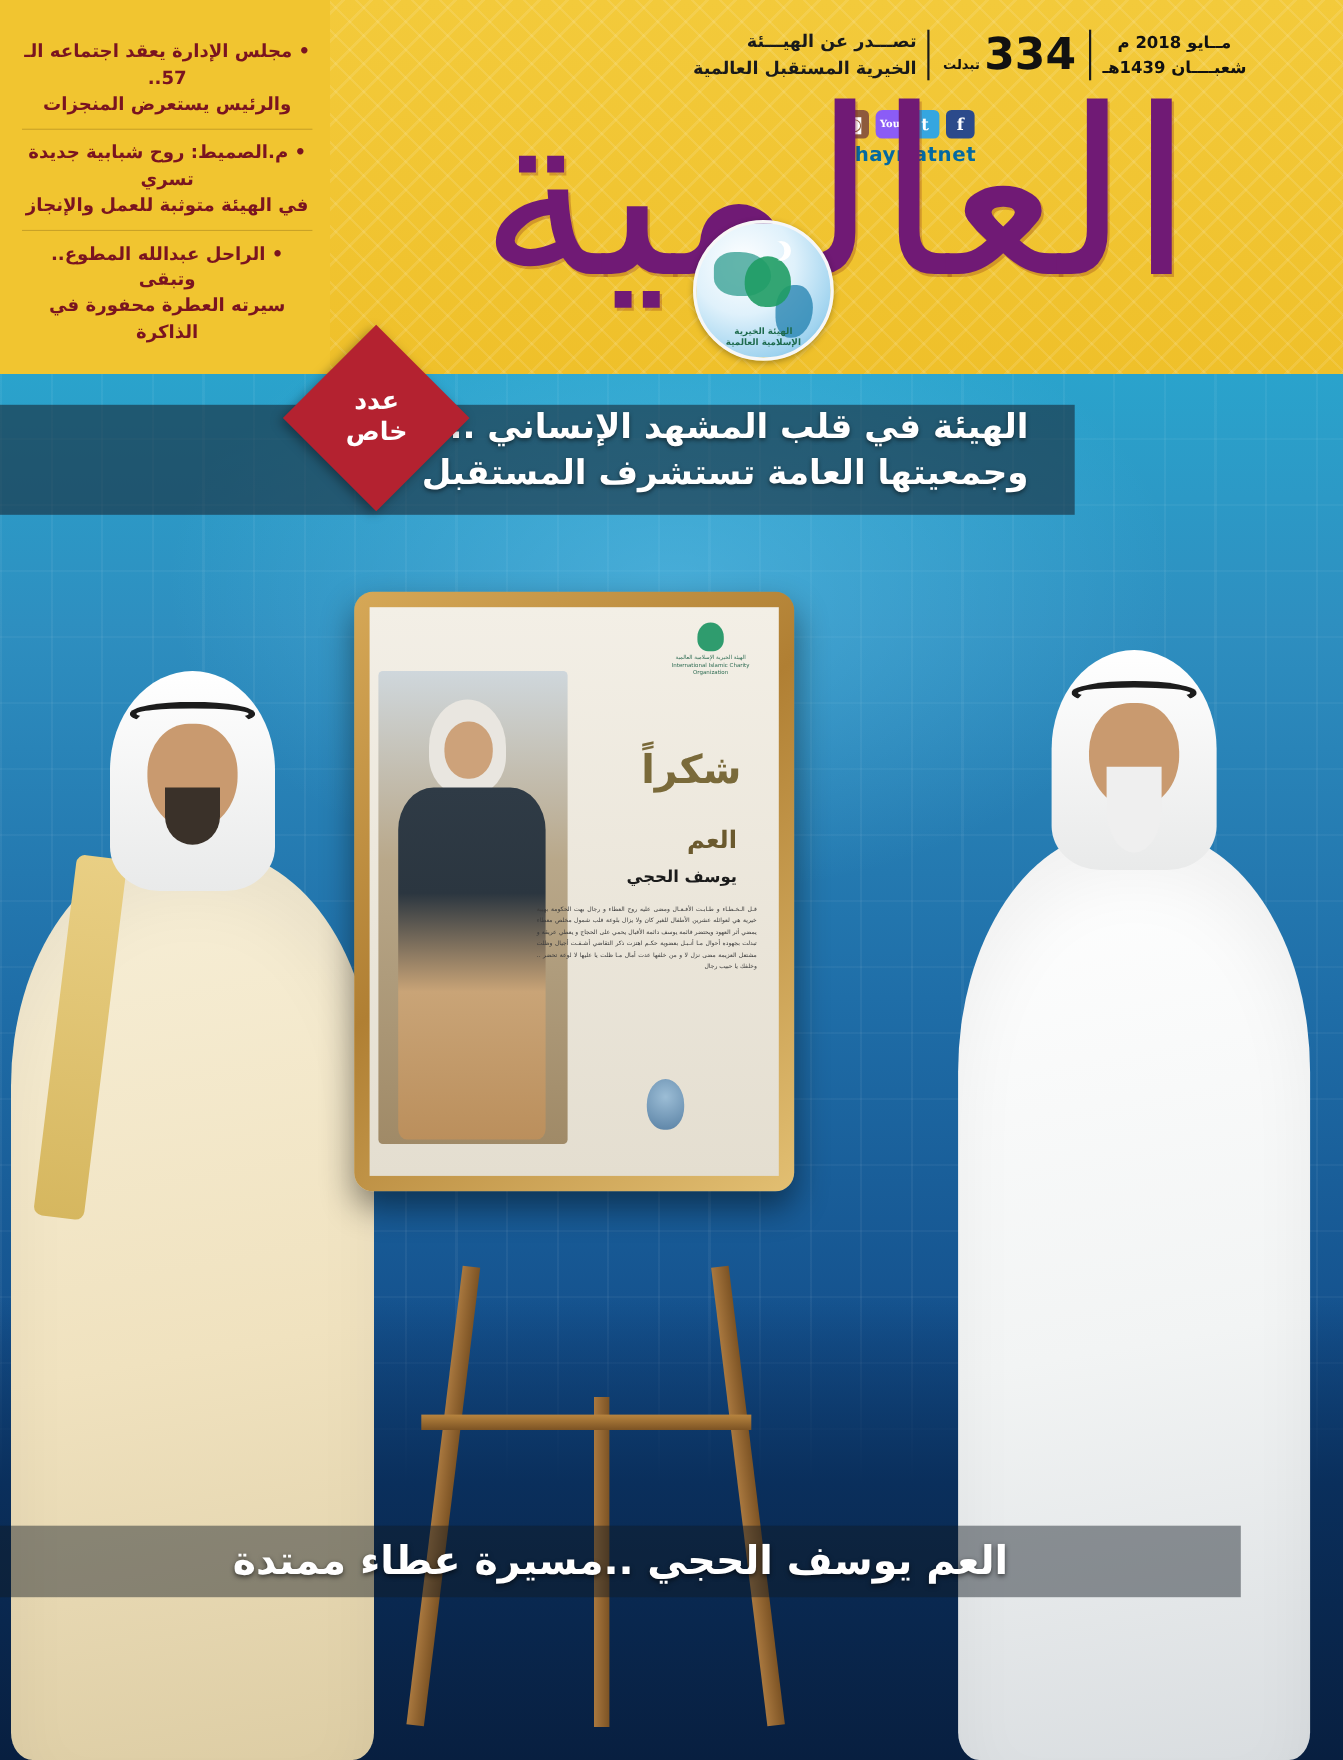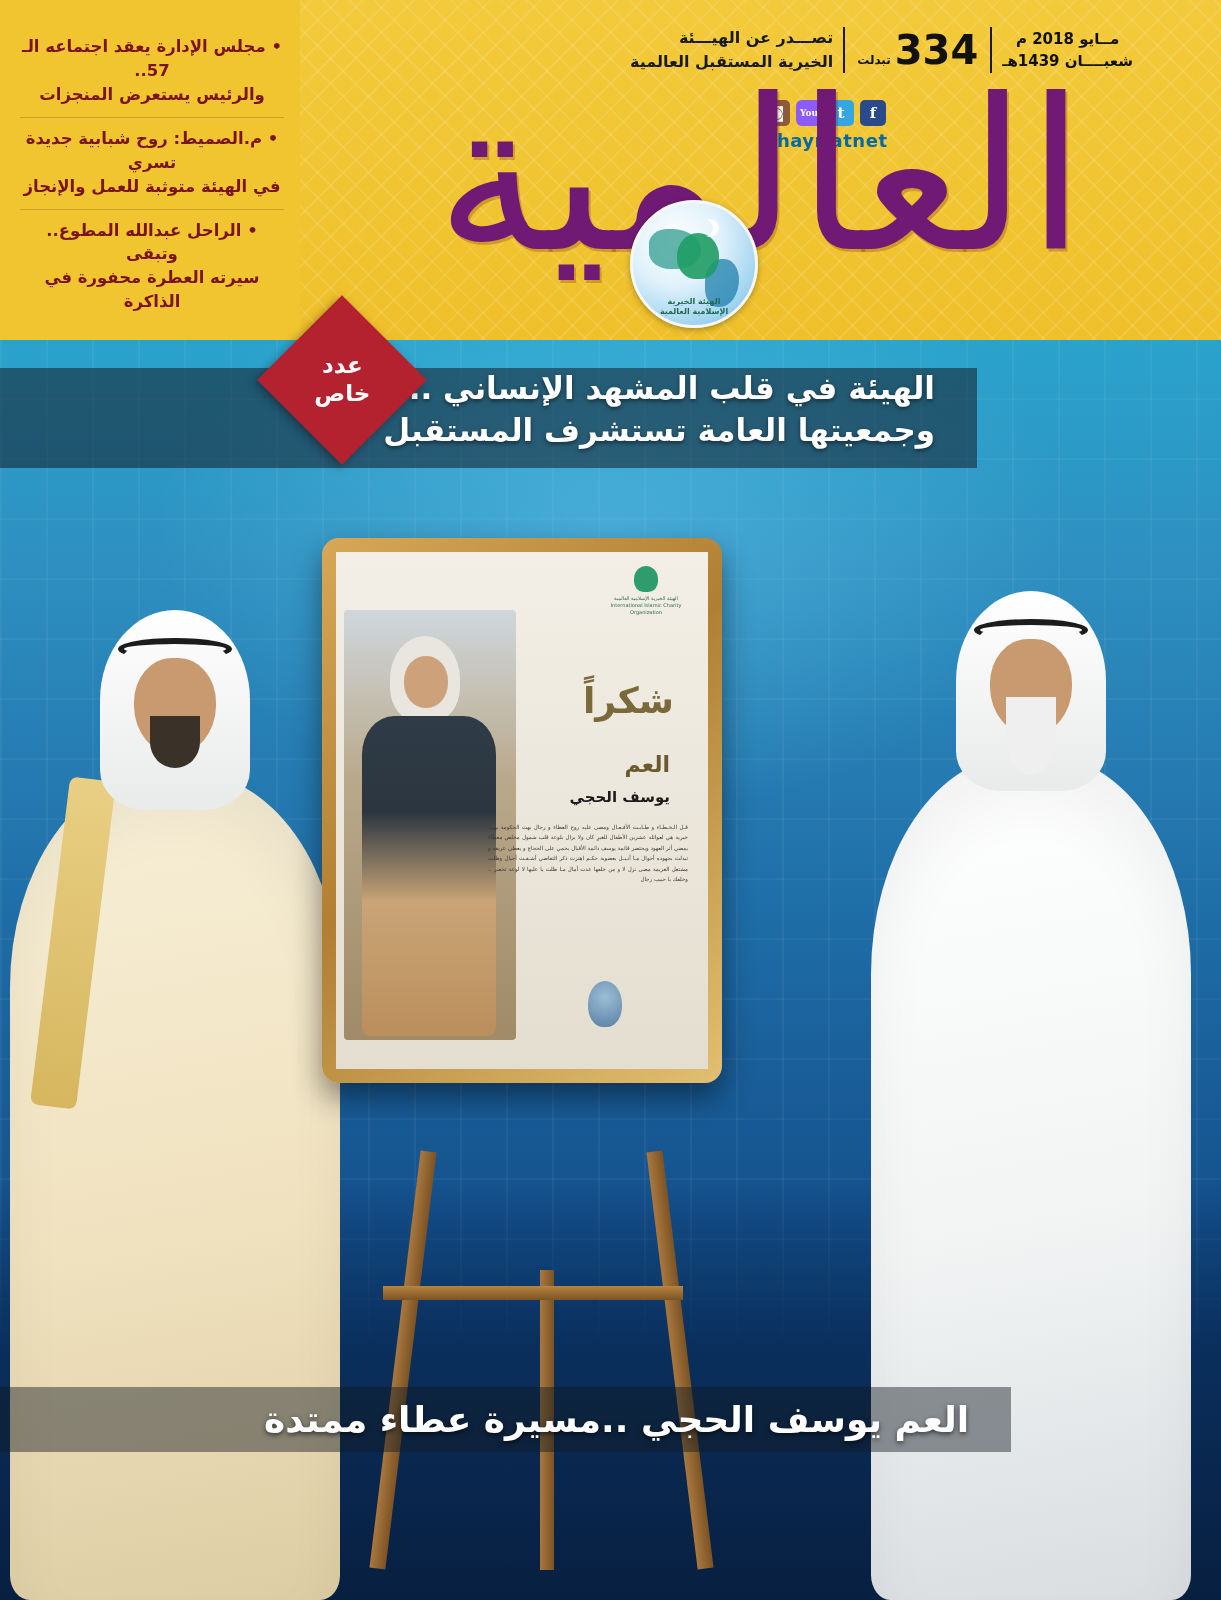--- a/index.html
+++ b/index.html
@@ -297,23 +297,23 @@
     background: rgba(22,30,40,0.55);
     text-align: right;
     direction: rtl;
   }
   .banner-top .l1, .banner-top .l2 {
     color: #ffffff; font-weight: bold; font-size: 31px; line-height: 1.35;
     text-shadow: 0 2px 4px rgba(0,0,0,.5);
   }
   .banner-bottom {
     position: absolute; bottom: 148px; left: 0;
-    width: 1011px; padding: 12px 42px;
+    width: 1128px; padding: 12px 42px;
     background: rgba(18,26,36,0.45);
-    text-align: right; direction: rtl;
+    text-align: center; direction: rtl;
   }
   .banner-bottom .txt {
     color: #ffffff; font-weight: bold; font-size: 36px;
     text-shadow: 0 2px 5px rgba(0,0,0,.6);
   }
 
   
   .diamond {
     position: absolute; top: 320px; left: 282px;
     width: 120px; height: 120px;

